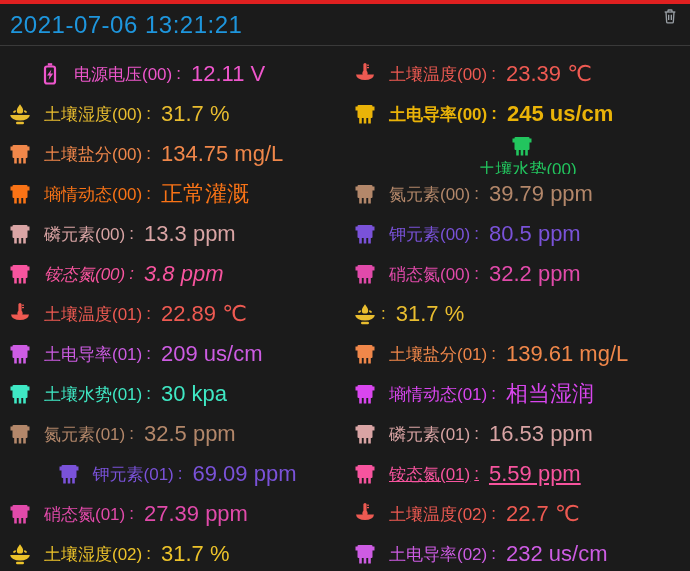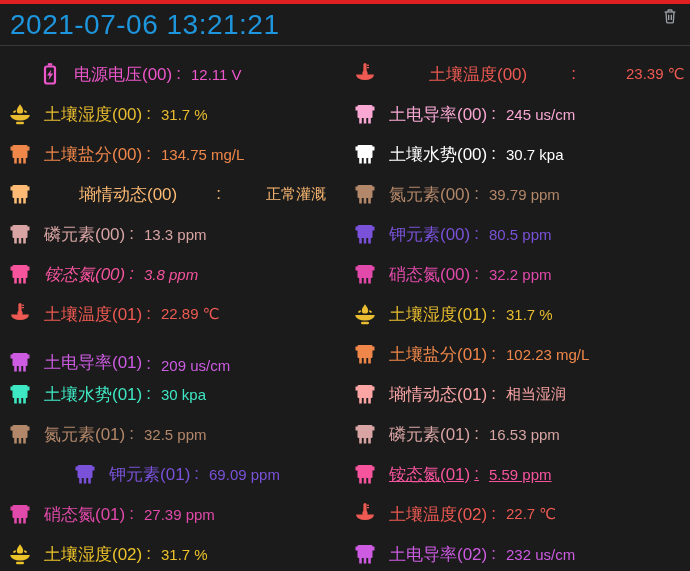--- a/index.html
+++ b/index.html
@@ -17,21 +17,21 @@
     display: flex; flex-direction: column;
   }
   .panel-header {
     height: 42px; flex: 0 0 42px;
     display: flex; align-items: center; justify-content: space-between;
     padding: 0 10px;
     border-bottom: 1px solid #3a3a3a;
     box-sizing: border-box;
   }
   .timestamp {
-    font-size: 28px;
+    font-size: 24px;
     letter-spacing: 0.5px;
   }
   .trash-btn {
     background: none; border: none; padding: 2px; margin: 0;
     cursor: pointer; line-height: 0;
     align-self: flex-start; margin-top: 2px;
   }
   .readings-grid {
     display: grid;
     grid-template-columns: 1fr 1fr;
@@ -42,21 +42,21 @@
     display: flex; align-items: center;
     padding-left: 8px;
     box-sizing: border-box;
     white-space: nowrap;
     overflow: hidden;
   }
   .reading-icon { width: 24px; height: 24px; flex: 0 0 24px; line-height: 0; }
   .reading-icon svg { width: 24px; height: 24px; }
   .reading-label { font-size: 17px; margin-left: 12px; }
   .reading-sep   { font-size: 17px; margin-left: 4px; }
-  .reading-value { font-size: 15px; margin-left: 10px; }
+  .reading-value { font-size: 22px; margin-left: 10px; }
 </style>
 </head>
 <body style="background: rgb(27, 27, 27);">
 
 <div class="panel" style="border-top-color: rgb(224, 32, 32);">
   <div class="panel-header" style="border-bottom-color: rgb(58, 58, 58);">
     <span class="timestamp" style="color: rgb(30, 150, 221);">2021-07-06 13:21:21</span>
     <button class="trash-btn" title="">
       <span>
         <svg width="16" height="16" viewBox="0 0 24 24" fill="none" stroke="#9aa0a6" stroke-width="2">
@@ -72,21 +72,21 @@
       <div class="reading-row" style="color: rgb(238, 86, 204); padding-left: 38px;">
     <span class="reading-icon"><svg viewBox="0 0 24 24" fill="none" stroke="currentColor">
             <rect x="7" y="4.5" width="10" height="17" rx="2" stroke-width="2.2"></rect>
             <rect x="9.8" y="1.2" width="4.4" height="2.4" fill="currentColor" stroke="none"></rect>
             <polygon points="13.4,7.5 9,13.5 11.6,13.5 10.6,18 15.2,11.6 12.4,11.6" fill="currentColor" stroke="none"></polygon>
           </svg></span>
     <span class="reading-label">电源电压(00)</span>
     <span class="reading-sep">:</span>
     <span class="reading-value">12.11 V</span>
   </div>
-      <div class="reading-row" style="color: rgb(238, 90, 82); gap: 40px;">
+      <div class="reading-row" style="color: rgb(238, 90, 82);">
     <span class="reading-icon"><svg viewBox="0 0 24 24" fill="currentColor">
             <rect x="10.4" y="1" width="3.2" height="9.5" rx="1.6"></rect>
             <circle cx="12" cy="11.2" r="2.6"></circle>
             <rect x="14" y="2.6" width="2" height="1.2"></rect>
             <rect x="14" y="5" width="2" height="1.2"></rect>
             <path d="M3 12.6 h18 a9 5.4 0 0 1 -18 0 z"></path>
           </svg></span>
     <span class="reading-label">土壤温度(00)</span>
     <span class="reading-sep">:</span>
     <span class="reading-value">23.39 ℃</span>
@@ -96,21 +96,21 @@
             <path d="M12 2.2 C10.4 4.8 8.8 6.2 8.8 8.4 a3.2 3.2 0 0 0 6.4 0 C15.2 6.2 13.6 4.8 12 2.2 z"></path>
             <ellipse cx="6.6" cy="9.6" rx="1.6" ry="1" transform="rotate(-30 6.6 9.6)"></ellipse>
             <ellipse cx="17.4" cy="9.6" rx="1.6" ry="1" transform="rotate(30 17.4 9.6)"></ellipse>
             <path d="M2.2 13 h19.6 a9.8 5.6 0 0 1 -19.6 0 z"></path>
             <rect x="8" y="19.8" width="8" height="2.4" rx="1.2"></rect>
           </svg></span>
     <span class="reading-label">土壤湿度(00)</span>
     <span class="reading-sep">:</span>
     <span class="reading-value">31.7 %</span>
   </div>
-      <div class="reading-row" style="color: #f9a8d4;">
+      <div class="reading-row" style="color: #eab308; font-weight: bold;">
     <span class="reading-icon"><svg viewBox="0 0 24 24" fill="currentColor">
             <rect x="4.5" y="3" width="15" height="13" rx="1"></rect>
             <rect x="2.5" y="4.5" width="3" height="4"></rect>
             <rect x="18.5" y="4.5" width="3" height="4"></rect>
             <rect x="6.2" y="16" width="2.6" height="5.5"></rect>
             <rect x="10.7" y="16" width="2.6" height="5.5"></rect>
             <rect x="15.2" y="16" width="2.6" height="5.5"></rect>
           </svg></span>
     <span class="reading-label">土电导率(00)</span>
     <span class="reading-sep">:</span>
@@ -122,34 +122,34 @@
             <rect x="2.5" y="4.5" width="3" height="4"></rect>
             <rect x="18.5" y="4.5" width="3" height="4"></rect>
             <rect x="6.2" y="16" width="2.6" height="5.5"></rect>
             <rect x="10.7" y="16" width="2.6" height="5.5"></rect>
             <rect x="15.2" y="16" width="2.6" height="5.5"></rect>
           </svg></span>
     <span class="reading-label">土壤盐分(00)</span>
     <span class="reading-sep">:</span>
     <span class="reading-value">134.75 mg/L</span>
   </div>
-      <div class="reading-row" style="color: #ffffff;">
+      <div class="reading-row" style="color: #22c55e; flex-direction: column;">
     <span class="reading-icon"><svg viewBox="0 0 24 24" fill="currentColor">
             <rect x="4.5" y="3" width="15" height="13" rx="1"></rect>
             <rect x="2.5" y="4.5" width="3" height="4"></rect>
             <rect x="18.5" y="4.5" width="3" height="4"></rect>
             <rect x="6.2" y="16" width="2.6" height="5.5"></rect>
             <rect x="10.7" y="16" width="2.6" height="5.5"></rect>
             <rect x="15.2" y="16" width="2.6" height="5.5"></rect>
           </svg></span>
     <span class="reading-label">土壤水势(00)</span>
     <span class="reading-sep">:</span>
     <span class="reading-value">30.7 kpa</span>
   </div>
-      <div class="reading-row" style="color: #fdba74; gap: 35px;">
+      <div class="reading-row" style="color: #f97316;">
     <span class="reading-icon"><svg viewBox="0 0 24 24" fill="currentColor">
             <rect x="4.5" y="3" width="15" height="13" rx="1"></rect>
             <rect x="2.5" y="4.5" width="3" height="4"></rect>
             <rect x="18.5" y="4.5" width="3" height="4"></rect>
             <rect x="6.2" y="16" width="2.6" height="5.5"></rect>
             <rect x="10.7" y="16" width="2.6" height="5.5"></rect>
             <rect x="15.2" y="16" width="2.6" height="5.5"></rect>
           </svg></span>
     <span class="reading-label">墒情动态(00)</span>
     <span class="reading-sep">:</span>
@@ -233,25 +233,24 @@
     <span class="reading-value">22.89 ℃</span>
   </div>
       <div class="reading-row" style="color: rgb(233, 189, 47);">
     <span class="reading-icon"><svg viewBox="0 0 24 24" fill="currentColor">
             <path d="M12 2.2 C10.4 4.8 8.8 6.2 8.8 8.4 a3.2 3.2 0 0 0 6.4 0 C15.2 6.2 13.6 4.8 12 2.2 z"></path>
             <ellipse cx="6.6" cy="9.6" rx="1.6" ry="1" transform="rotate(-30 6.6 9.6)"></ellipse>
             <ellipse cx="17.4" cy="9.6" rx="1.6" ry="1" transform="rotate(30 17.4 9.6)"></ellipse>
             <path d="M2.2 13 h19.6 a9.8 5.6 0 0 1 -19.6 0 z"></path>
             <rect x="8" y="19.8" width="8" height="2.4" rx="1.2"></rect>
           </svg></span>
-    <span class="reading-label">土壤湿度(01)</span>
     <span class="reading-sep">:</span>
     <span class="reading-value">31.7 %</span>
   </div>
-      <div class="reading-row" style="color: rgb(205, 92, 227); align-items: flex-end;">
+      <div class="reading-row" style="color: rgb(205, 92, 227);">
     <span class="reading-icon"><svg viewBox="0 0 24 24" fill="currentColor">
             <rect x="4.5" y="3" width="15" height="13" rx="1"></rect>
             <rect x="2.5" y="4.5" width="3" height="4"></rect>
             <rect x="18.5" y="4.5" width="3" height="4"></rect>
             <rect x="6.2" y="16" width="2.6" height="5.5"></rect>
             <rect x="10.7" y="16" width="2.6" height="5.5"></rect>
             <rect x="15.2" y="16" width="2.6" height="5.5"></rect>
           </svg></span>
     <span class="reading-label">土电导率(01)</span>
     <span class="reading-sep">:</span>
@@ -261,36 +260,36 @@
     <span class="reading-icon"><svg viewBox="0 0 24 24" fill="currentColor">
             <rect x="4.5" y="3" width="15" height="13" rx="1"></rect>
             <rect x="2.5" y="4.5" width="3" height="4"></rect>
             <rect x="18.5" y="4.5" width="3" height="4"></rect>
             <rect x="6.2" y="16" width="2.6" height="5.5"></rect>
             <rect x="10.7" y="16" width="2.6" height="5.5"></rect>
             <rect x="15.2" y="16" width="2.6" height="5.5"></rect>
           </svg></span>
     <span class="reading-label">土壤盐分(01)</span>
     <span class="reading-sep">:</span>
-    <span class="reading-value">102.23 mg/L</span>
+    <span class="reading-value">139.61 mg/L</span>
   </div>
       <div class="reading-row" style="color: rgb(63, 232, 196);">
     <span class="reading-icon"><svg viewBox="0 0 24 24" fill="currentColor">
             <rect x="4.5" y="3" width="15" height="13" rx="1"></rect>
             <rect x="2.5" y="4.5" width="3" height="4"></rect>
             <rect x="18.5" y="4.5" width="3" height="4"></rect>
             <rect x="6.2" y="16" width="2.6" height="5.5"></rect>
             <rect x="10.7" y="16" width="2.6" height="5.5"></rect>
             <rect x="15.2" y="16" width="2.6" height="5.5"></rect>
           </svg></span>
     <span class="reading-label">土壤水势(01)</span>
     <span class="reading-sep">:</span>
     <span class="reading-value">30 kpa</span>
   </div>
-      <div class="reading-row" style="color: #fca5a5;">
+      <div class="reading-row" style="color: #d946ef;">
     <span class="reading-icon"><svg viewBox="0 0 24 24" fill="currentColor">
             <rect x="4.5" y="3" width="15" height="13" rx="1"></rect>
             <rect x="2.5" y="4.5" width="3" height="4"></rect>
             <rect x="18.5" y="4.5" width="3" height="4"></rect>
             <rect x="6.2" y="16" width="2.6" height="5.5"></rect>
             <rect x="10.7" y="16" width="2.6" height="5.5"></rect>
             <rect x="15.2" y="16" width="2.6" height="5.5"></rect>
           </svg></span>
     <span class="reading-label">墒情动态(01)</span>
     <span class="reading-sep">:</span>

